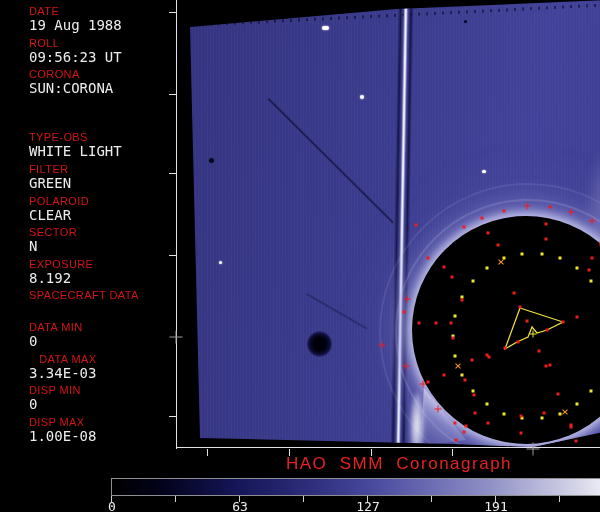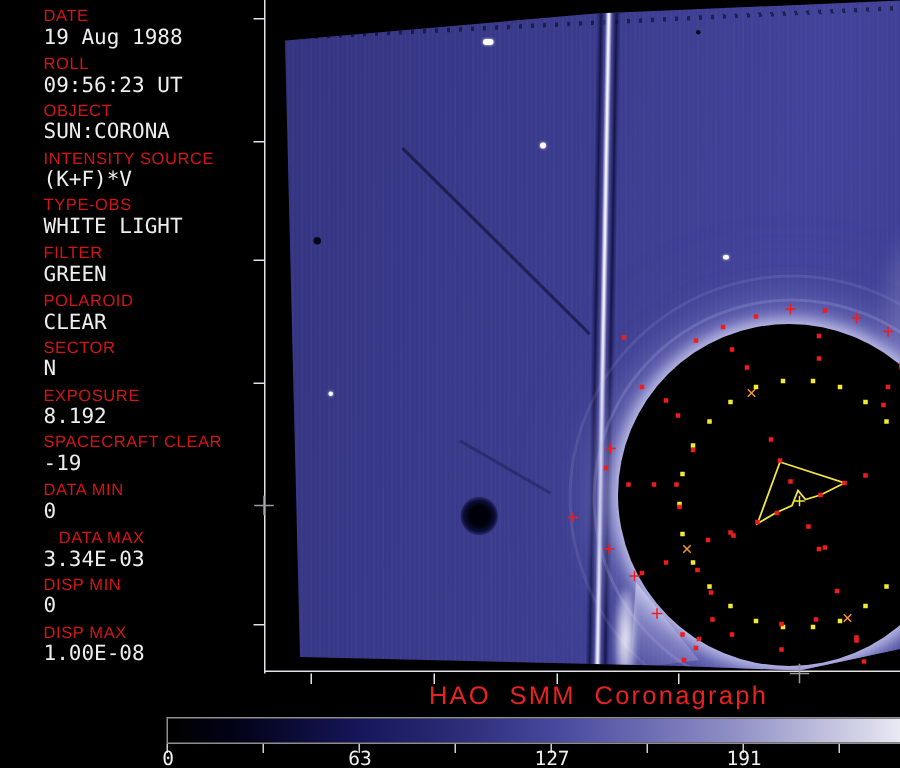--- a/index.html
+++ b/index.html
@@ -89,26 +89,22 @@
   <div id="sidebar">
       <div class="fgroup" style="top: 5px;">
         <div class="flabel">DATE</div>
         <div class="fvalue">19 Aug 1988</div>
       </div>
       <div class="fgroup" style="top: 36.6px;">
         <div class="flabel">ROLL</div>
         <div class="fvalue">09:56:23 UT</div>
       </div>
       <div class="fgroup" style="top: 68.2px;">
-        <div class="flabel">OBJECT</div>
+        <div class="flabel">CORONA</div>
         <div class="fvalue">SUN:CORONA</div>
-      </div>
-      <div class="fgroup" style="top: 99.8px;">
-        <div class="flabel">INTENSITY SOURCE</div>
-        <div class="fvalue">(K+F)*V</div>
       </div>
       <div class="fgroup" style="top: 131.4px;">
         <div class="flabel">TYPE-OBS</div>
         <div class="fvalue">WHITE LIGHT</div>
       </div>
       <div class="fgroup" style="top: 163px;">
         <div class="flabel">FILTER</div>
         <div class="fvalue">GREEN</div>
       </div>
       <div class="fgroup" style="top: 226.2px;">
@@ -117,22 +113,21 @@
       </div>
       <div class="fgroup" style="top: 194.6px;">
         <div class="flabel">POLAROID</div>
         <div class="fvalue">CLEAR</div>
       </div>
       <div class="fgroup" style="top: 257.8px;">
         <div class="flabel">EXPOSURE</div>
         <div class="fvalue">8.192</div>
       </div>
       <div class="fgroup" style="top: 289.4px;">
-        <div class="flabel">SPACECRAFT CLEAR</div>
-        <div class="fvalue">-19</div>
+        <div class="flabel">SPACECRAFT DATA</div>
       </div>
       <div class="fgroup" style="top: 321px;">
         <div class="flabel">DATA MIN</div>
         <div class="fvalue">0</div>
       </div>
       <div class="fgroup" style="top: 352.6px; text-align: right;">
         <div class="flabel">DATA MAX</div>
         <div class="fvalue">3.34E-03</div>
       </div>
       <div class="fgroup" style="top: 384.2px;">

